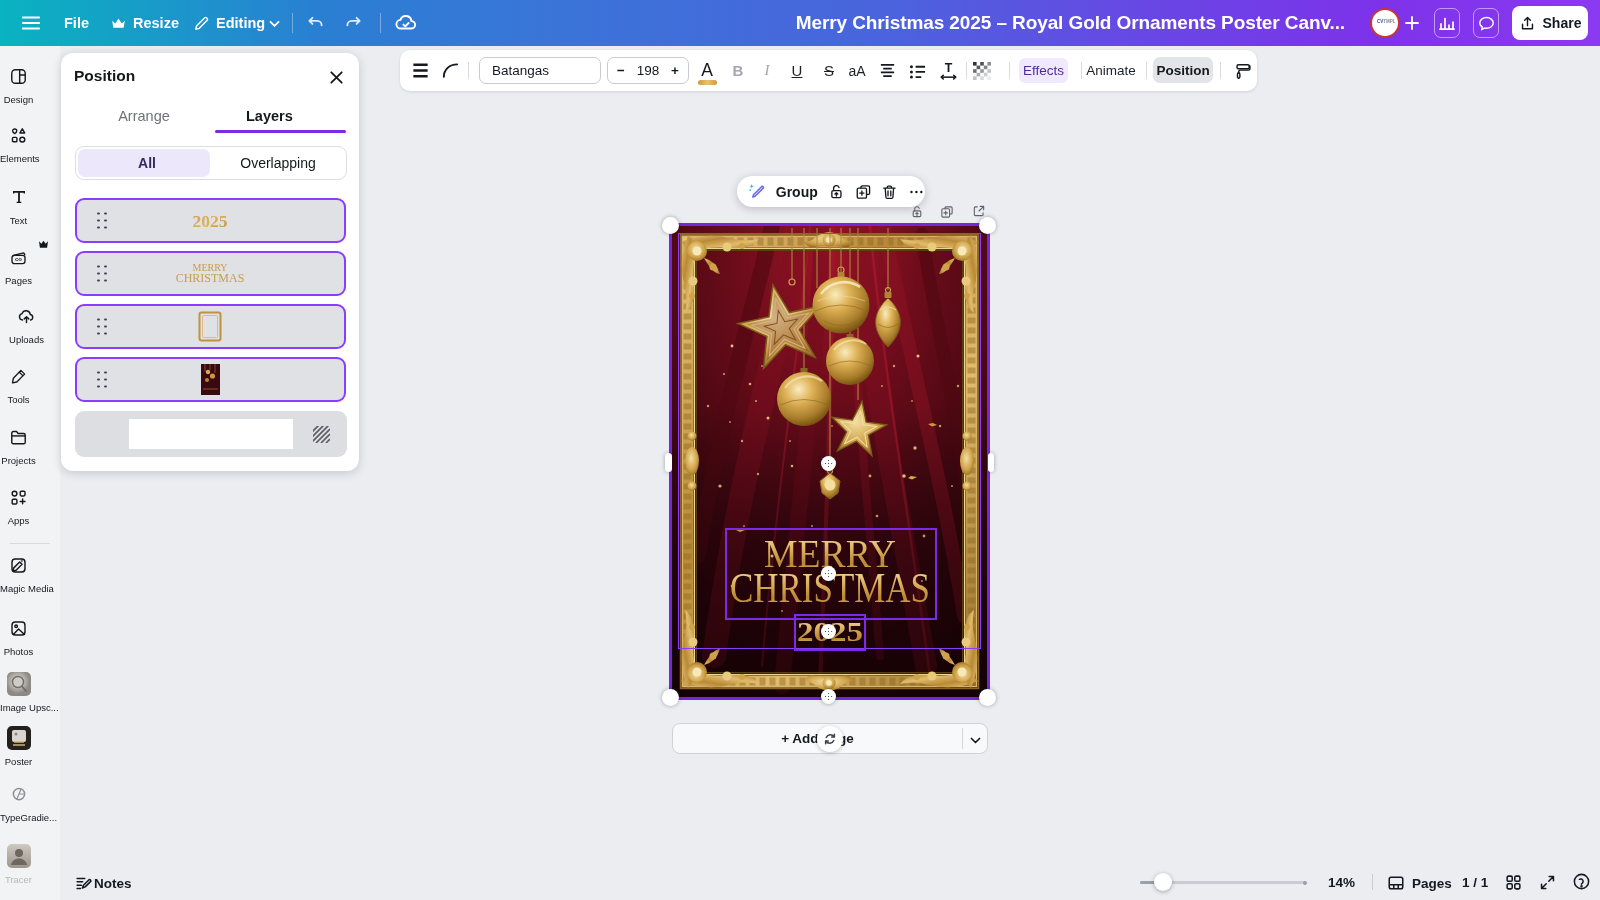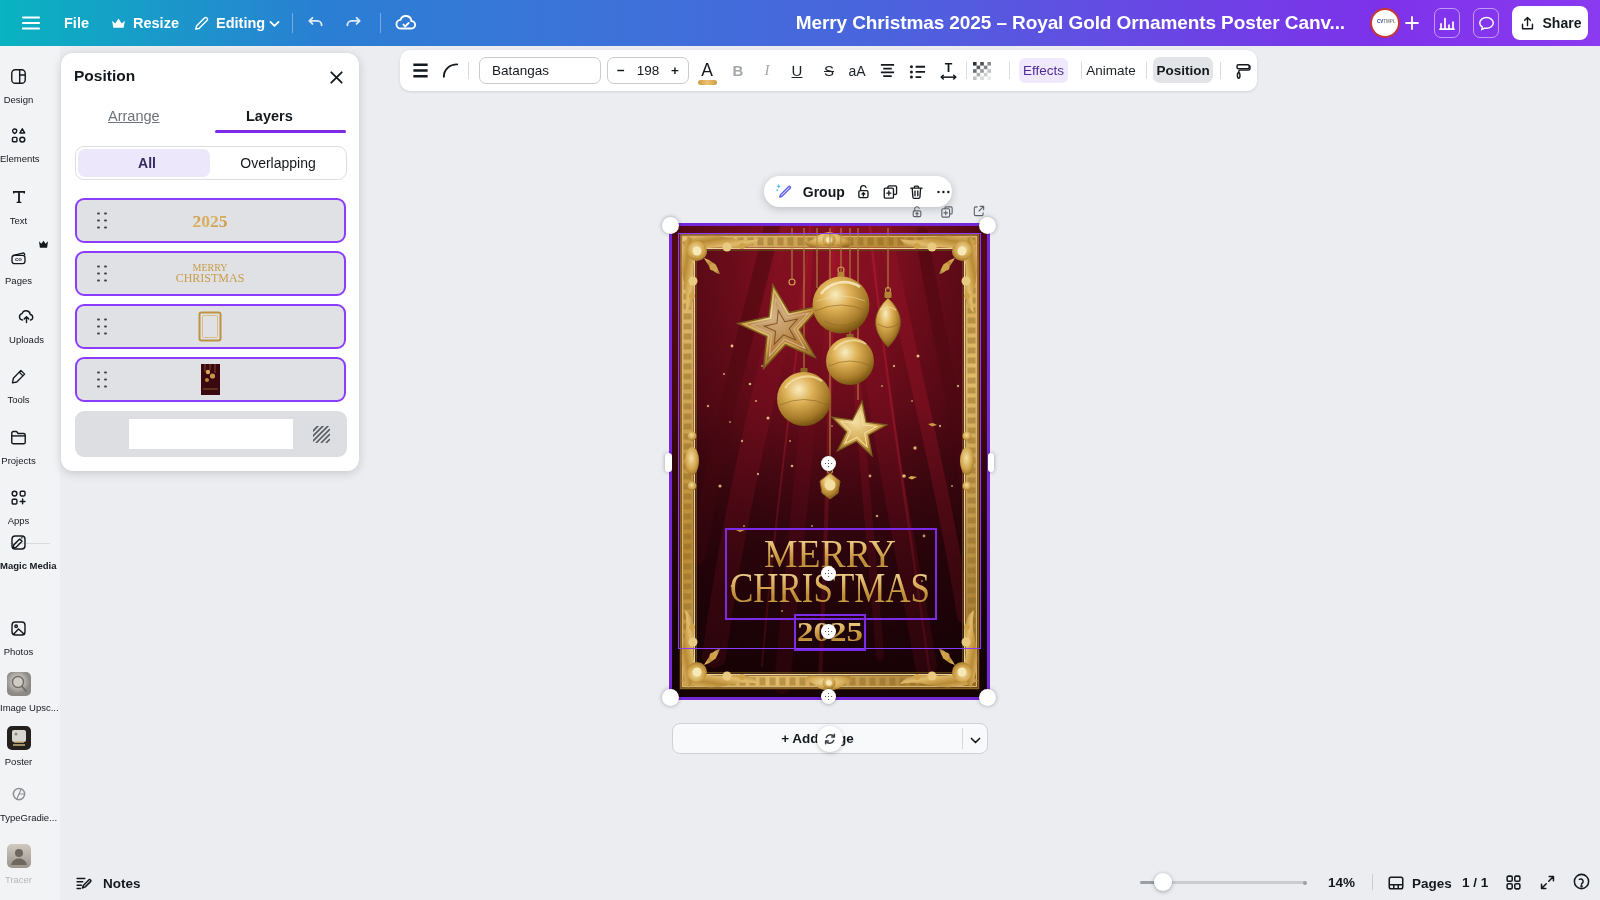--- a/index.html
+++ b/index.html
@@ -182,21 +182,21 @@
         <svg width="19" height="19" viewBox="0 0 24 24" fill="none" stroke="#14191e" stroke-width="1.8" stroke-linecap="round">
           <circle cx="7" cy="7" r="3"></circle>
           <rect x="14.2" y="4" width="6" height="6" rx="1.4"></rect>
           <rect x="4" y="14.2" width="6" height="6" rx="1.4"></rect>
           <path d="M17.2 14v6M14.2 17h6"></path>
         </svg>
       </div>
     <div class="cap">Apps</div>
   </div>
   <div class="abs" style="left:10px;top:497px;width:40px;height:1px;background:#d8dade;"></div>
-  <div class="sbitem" style="top:483px;font-weight:bold;">
+  <div class="sbitem" style="top:506px;">
     <div class="icon">
         <svg width="19" height="19" viewBox="0 0 24 24" fill="none" stroke="#14191e" stroke-width="1.8" stroke-linecap="round" stroke-linejoin="round">
           <rect x="3.8" y="3.8" width="16.4" height="16.4" rx="4"></rect>
           <path d="M13.5 7.5l3 3L9 18l-3.9.9L6 15l7.5-7.5z"></path>
           <path d="M16.3 4.2l.5 1.5 1.5.5-1.5.5-.5 1.5-.5-1.5-1.5-.5 1.5-.5.5-1.5z" fill="#14191e" stroke="none"></path>
         </svg>
       </div>
     <div class="cap">Magic Media</div>
   </div>
   <div class="sbitem" style="top:569px;">
@@ -473,21 +473,21 @@
   <div class="abs" style="left:661.5px;top:689px;width:17px;height:17px;border-radius:50%;background:#fff;box-shadow:0 0 4px rgba(20,25,30,.35);"></div>
   <div class="abs" style="left:979px;top:689px;width:17px;height:17px;border-radius:50%;background:#fff;box-shadow:0 0 4px rgba(20,25,30,.35);"></div>
   <div class="abs" style="left:665px;top:452.5px;width:6.5px;height:19px;border-radius:3.5px;background:#fff;box-shadow:0 0 4px rgba(20,25,30,.35);"></div>
   <div class="abs" style="left:987.5px;top:452.5px;width:6.5px;height:19px;border-radius:3.5px;background:#fff;box-shadow:0 0 4px rgba(20,25,30,.35);"></div>
 
   <div class="drag-h" style="left:821px;top:456px;"></div>
   <div class="drag-h" style="left:821px;top:566px;"></div>
   <div class="drag-h" style="left:821px;top:624px;"></div>
   <div class="drag-h" style="left:821px;top:689px;"></div>
 
-  <div class="abs" style="left:764px;top:176px;width:188px;height:31px;background:#fff;border-radius:15.5px;box-shadow:0 2px 8px rgba(20,25,30,.22);display:flex;align-items:center;padding-left:11px;gap:10px;">
+  <div class="abs" style="left:737px;top:176px;width:188px;height:31px;background:#fff;border-radius:15.5px;box-shadow:0 2px 8px rgba(20,25,30,.22);display:flex;align-items:center;padding-left:11px;gap:10px;">
     <svg width="19" height="19" viewBox="0 0 24 24" fill="none">
         <path d="M20 4L8.5 15.5l-3 1 1-3L18 2a1.7 1.7 0 012 2z" stroke="#6366e8" stroke-width="2" stroke-linejoin="round" transform="translate(1,3)"></path>
         <path d="M5 2l.8 2.2L8 5l-2.2.8L5 8l-.8-2.2L2 5l2.2-.8L5 2z" fill="#38b6e8"></path>
         <circle cx="3" cy="10" r="1.2" fill="#38b6e8"></circle>
       </svg>
     <span style="font-weight:700;font-size:14px;color:#14191e;">Group</span>
     <svg width="18" height="18" viewBox="0 0 24 24" fill="none" stroke="#14191e" stroke-width="1.9">
         <path d="M8 10V7a4 4 0 017.8-1.3" stroke-linecap="round"></path>
         <rect x="5.5" y="10" width="13" height="10" rx="2"></rect>
         <path d="M12 17.8v-4.6M10 14.8l2-1.8 2 1.8" stroke-linecap="round" stroke-linejoin="round"></path>
@@ -634,21 +634,21 @@
       </svg>
   </div>
 </div>
 <div id="panel">
   <div class="abs" style="left:13px;top:14px;font-weight:700;font-size:15.5px;color:#14191e;">Position</div>
   <div class="abs" style="left:267px;top:16px;">
     <svg width="17" height="17" viewBox="0 0 18 18" stroke="#14191e" stroke-width="1.9" stroke-linecap="round">
         <path d="M3.5 3.5l11 11M14.5 3.5l-11 11"></path>
       </svg>
   </div>
-  <div class="abs" style="left:47px;top:55px;width:72px;text-align:left;font-size:14.5px;color:#6e7379;text-decoration:underline;">Arrange</div>
+  <div class="abs" style="left:47px;top:55px;width:72px;text-align:center;font-size:14.5px;color:#6e7379;">Arrange</div>
   <div class="abs" style="left:185px;top:55px;width:68px;text-align:left;font-size:14.5px;font-weight:700;color:#14191e;">Layers</div>
   <div class="abs" style="left:154px;top:77px;width:131px;height:3px;border-radius:2px;background:#7d2ae8;"></div>
   <div class="abs" style="left:14px;top:93px;width:272px;height:34px;border:1px solid #dcdee2;border-radius:9px;background:#fff;">
     <div class="abs" style="left:2px;top:2px;width:132px;height:28px;background:#ece7fb;border-radius:7px;display:flex;align-items:center;justify-content:center;font-size:14px;font-weight:700;color:#332b5e;padding-left:6px;">All</div>
     <div class="abs" style="left:136px;top:2px;width:132px;height:28px;display:flex;align-items:center;justify-content:center;font-size:14px;color:#14191e;">Overlapping</div>
   </div>
   <div class="lrow" style="top:145px;">
     <div class="dots6">
         <i style="left:0;top:0;"></i>
         <i style="left:7px;top:0;"></i>
@@ -724,21 +724,21 @@
             </clipPath>
           </defs>
           <g clip-path="url(#stc)" stroke="#5a5f66" stroke-width="1.7">
             <path d="M-2 7l9-9M-2 12l14-14M-2 17l19-19M3 17L17 3M8 17l9-9M13 17l4-4"></path>
           </g>
         </svg>
     </div>
   </div>
 </div>
 <div id="bottombar">
-  <div class="abs" style="left:75px;top:875px;display:flex;align-items:center;gap:11px;">
+  <div class="abs" style="left:75px;top:875px;display:flex;align-items:center;gap:2px;">
     <svg width="17" height="17" viewBox="0 0 20 20" fill="none" stroke="#14191e" stroke-width="1.8" stroke-linecap="round">
         <path d="M2.5 4h9M2.5 8h6.5M2.5 12h5M2.5 16h4"></path>
         <path d="M16.5 5.5L10 12l-1.3 3.3L12 14l6.5-6.5a1.5 1.5 0 00-2-2z" stroke-linejoin="round"></path>
       </svg>
     <span class="botlbl">Notes</span>
   </div>
   <div class="abs" style="left:1140px;top:881px;width:166px;height:3px;border-radius:2px;background:#c9ccd1;"></div>
   <div class="abs" style="left:1140px;top:881px;width:23px;height:3px;border-radius:2px;background:#9aa0a6;"></div>
   <div class="abs" style="left:1303px;top:880.5px;width:4px;height:4px;border-radius:50%;background:#9aa0a6;"></div>
   <div class="abs" style="left:1154px;top:873px;width:18px;height:18px;border-radius:50%;background:#fff;box-shadow:0 1px 4px rgba(20,25,30,.35);"></div>

